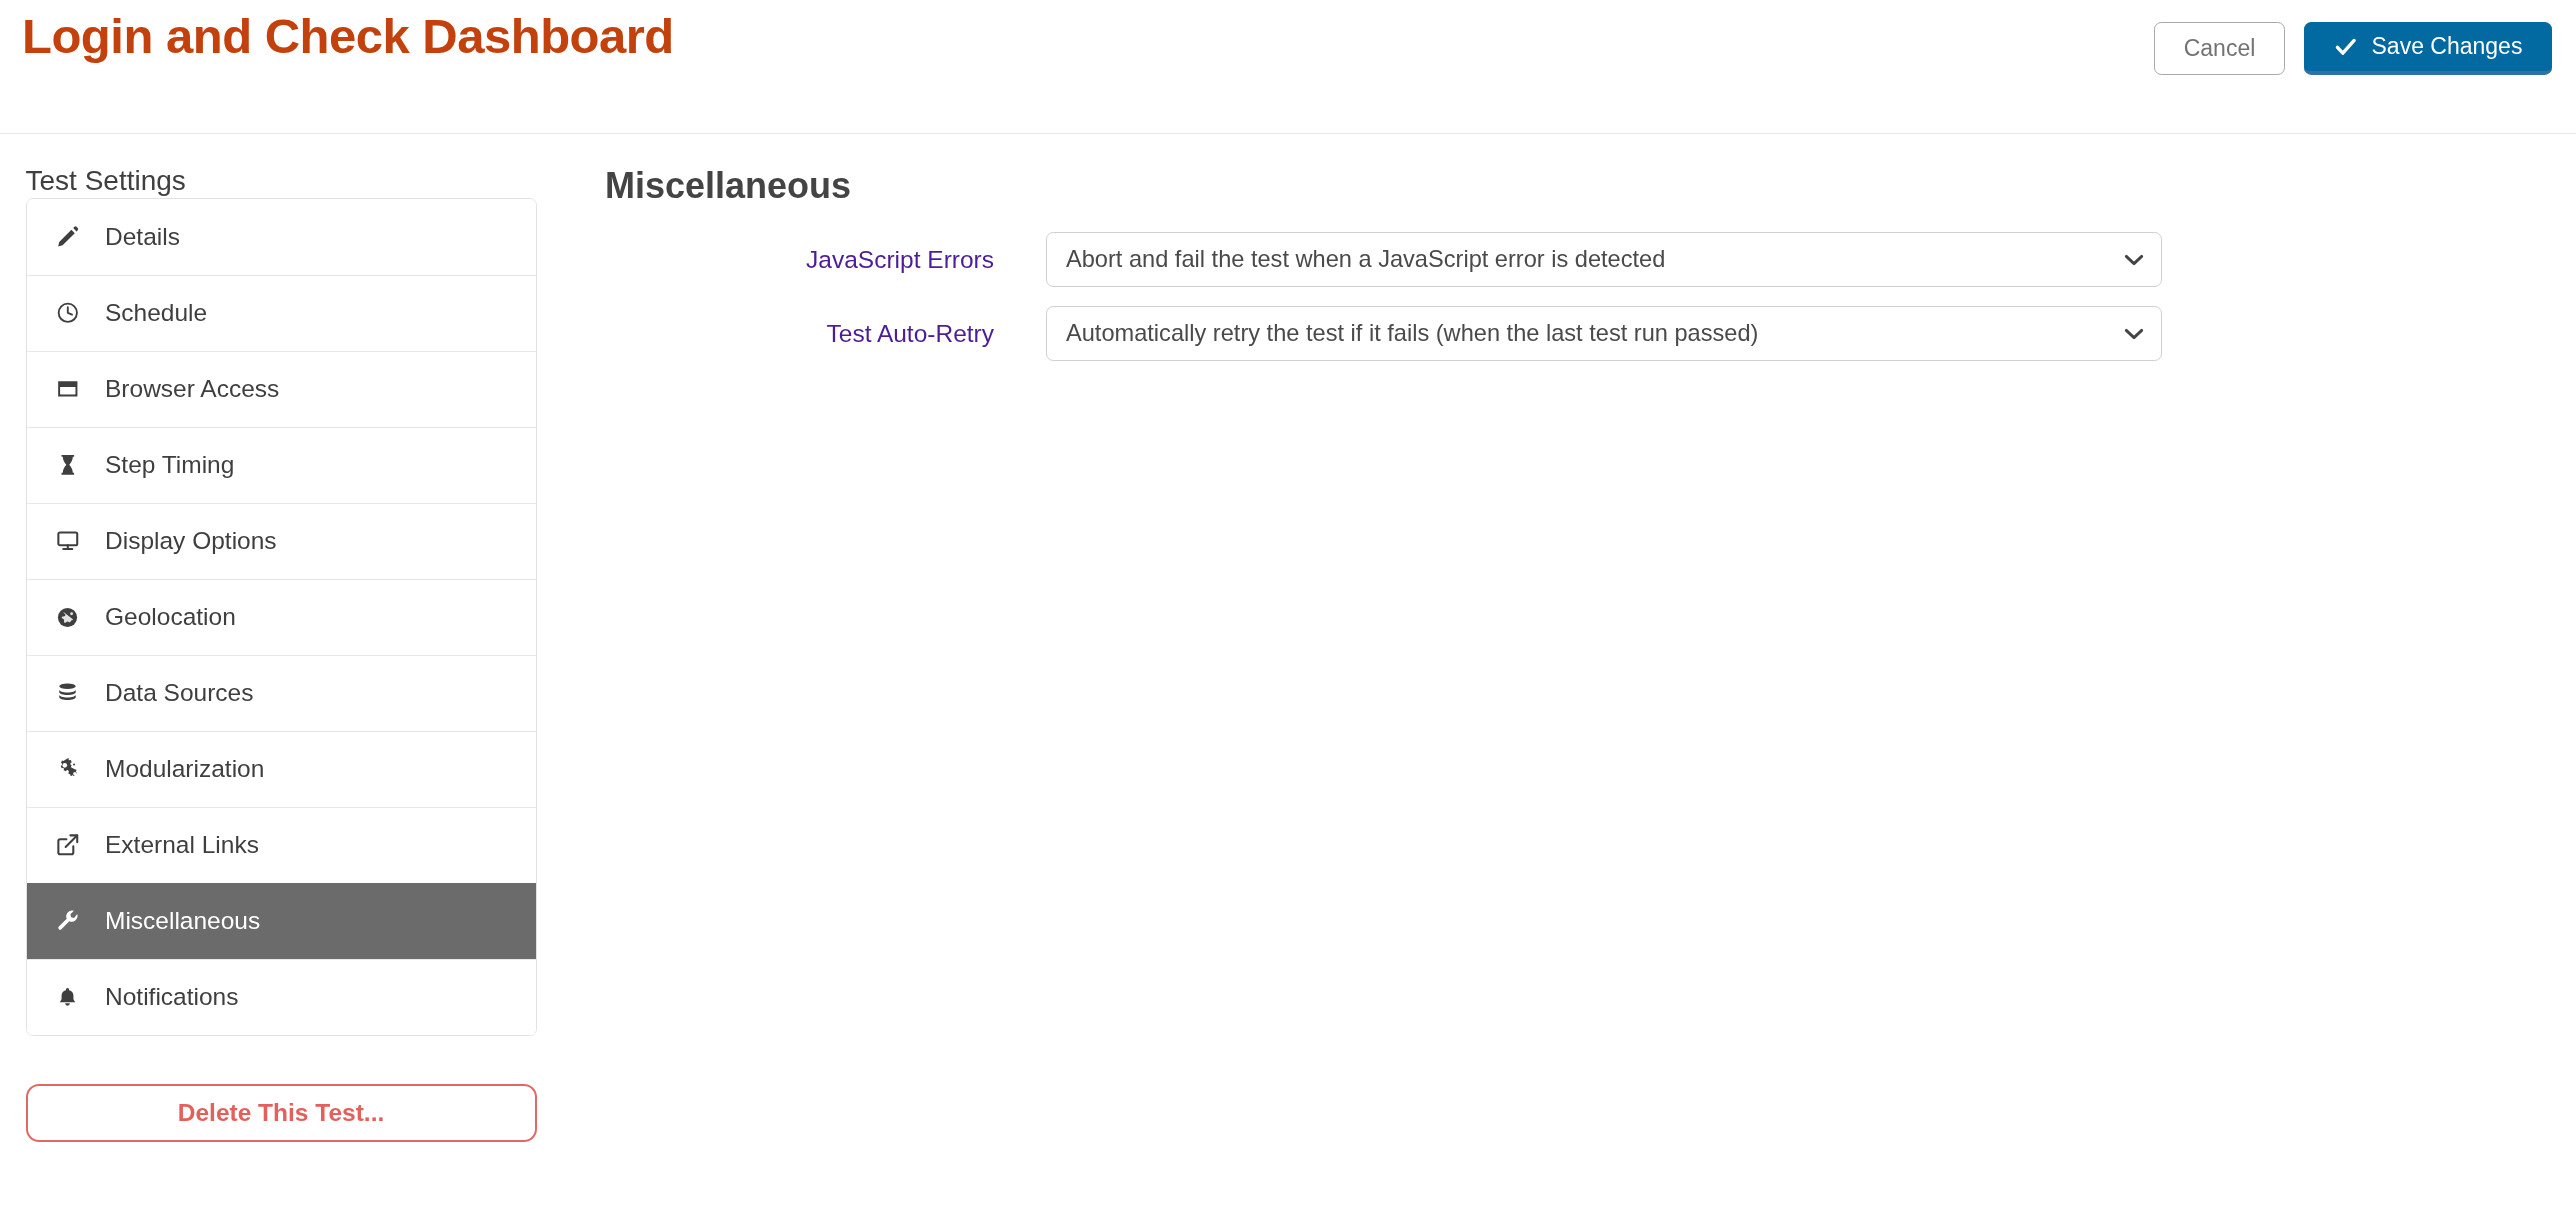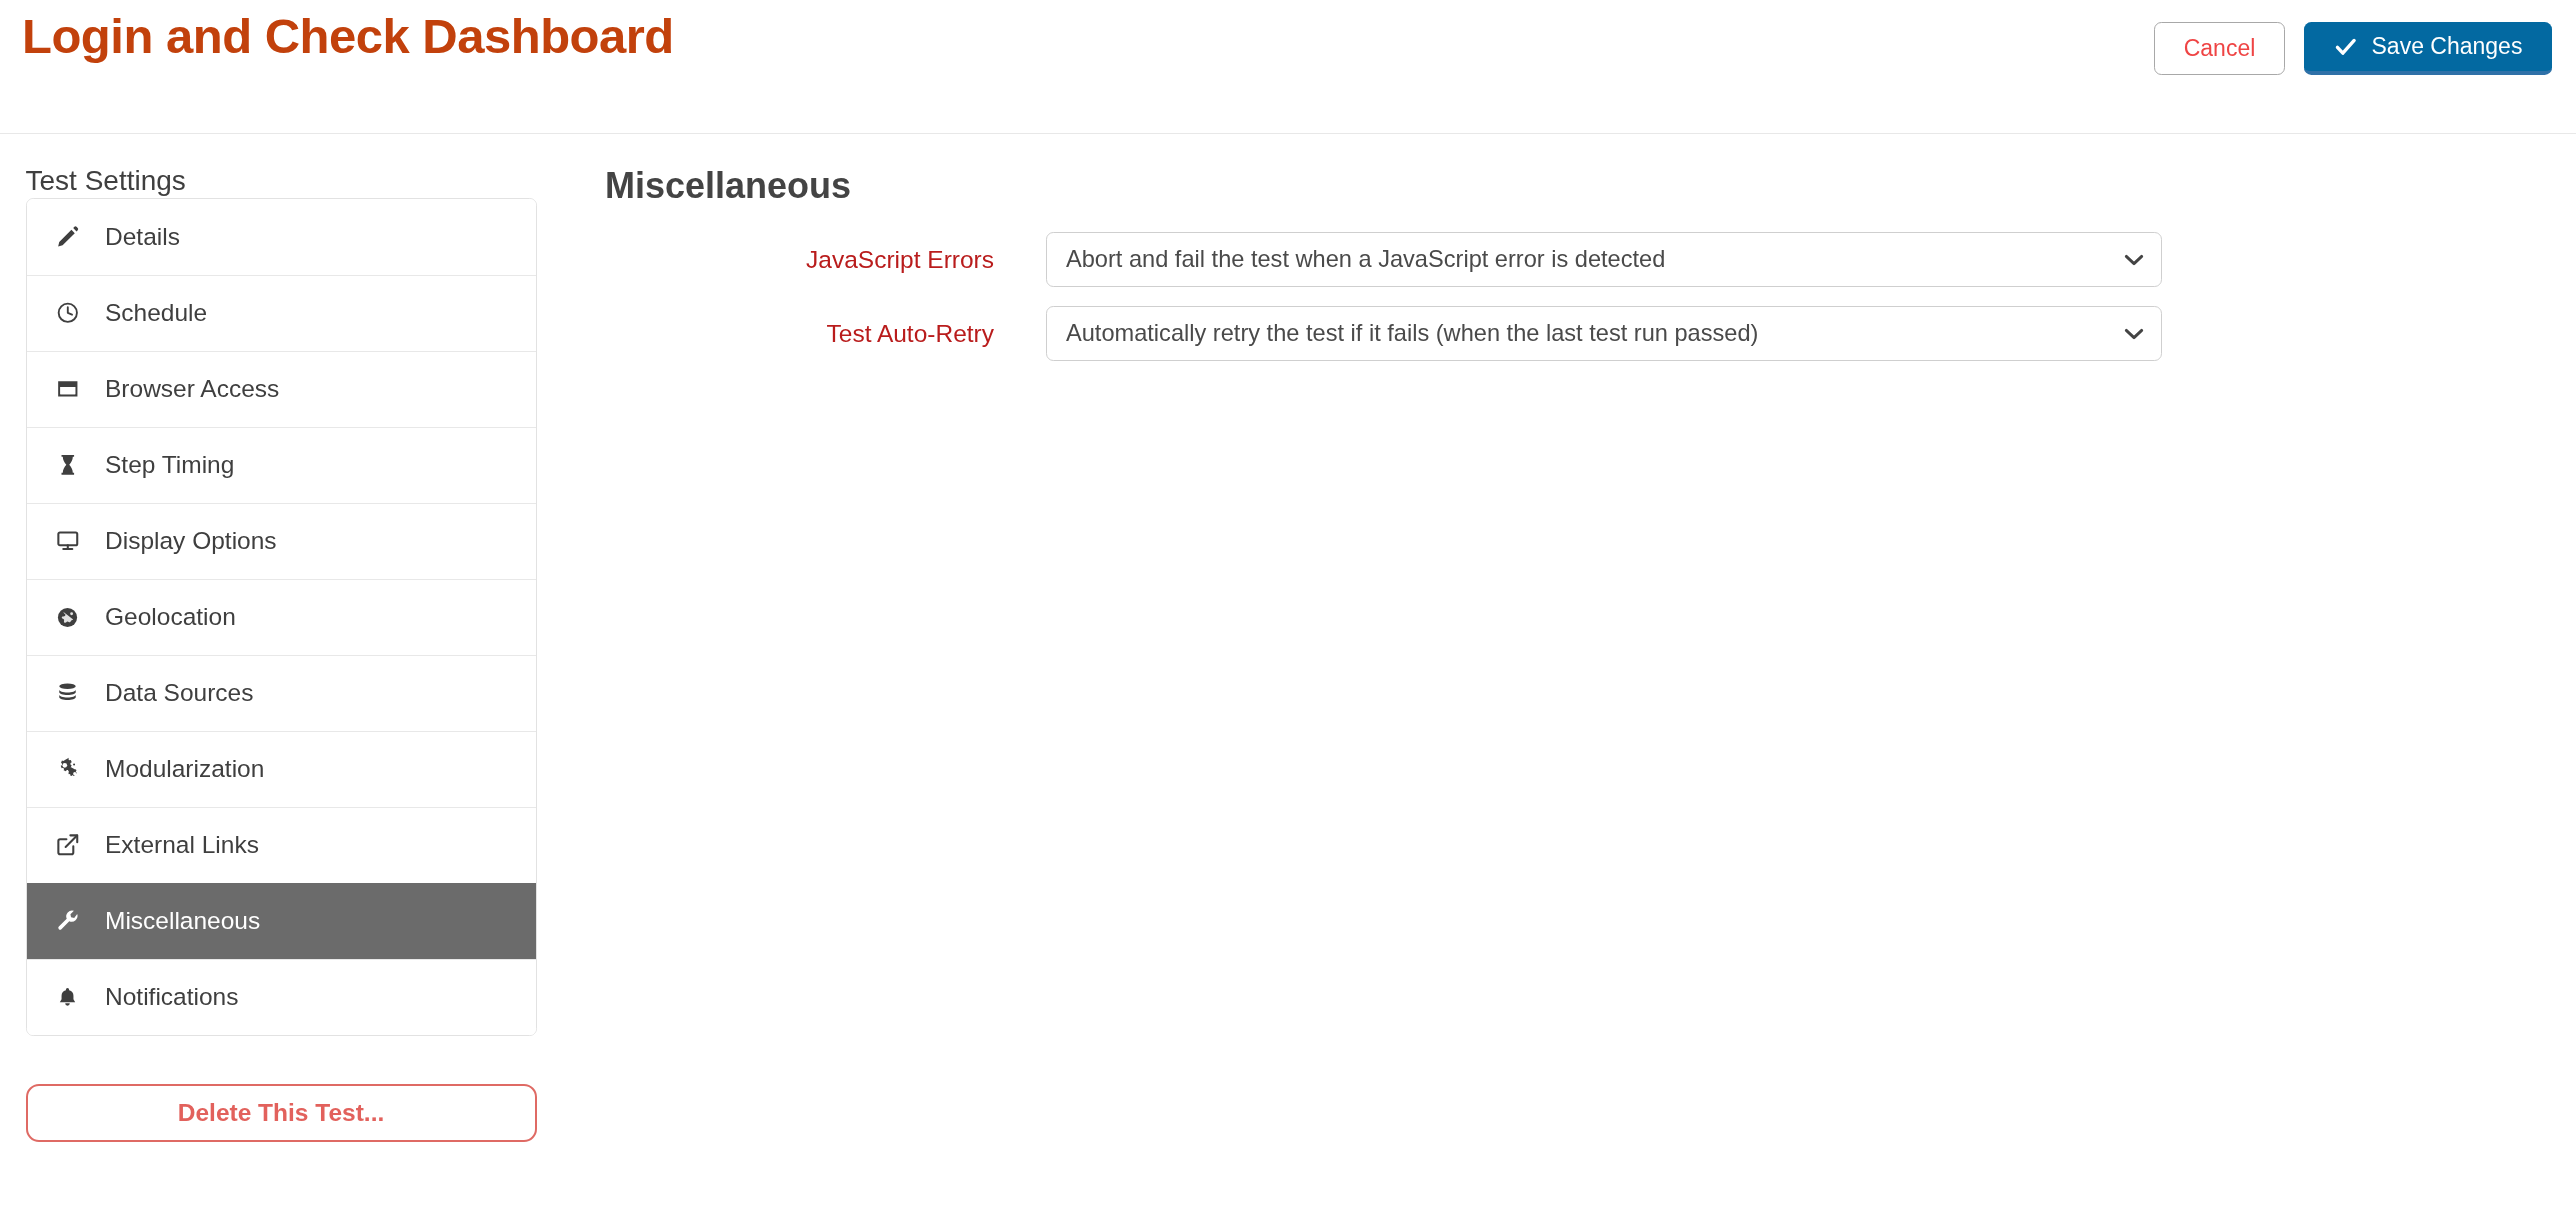--- a/index.html
+++ b/index.html
@@ -43,21 +43,21 @@
     cursor: pointer;
     display: inline-flex;
     align-items: center;
     justify-content: center;
     line-height: 1;
     white-space: nowrap;
   }
   .btn-cancel {
     background: #ffffff;
     border: 1.8px solid #a8a8a8;
-    color: #ef4444;
+    color: #737373;
     padding: 0 29px;
     height: 53px;
   }
   .btn-save {
     background: #0369a1;
     border: none;
     border-bottom: 4.5px solid #2f71a8;
     color: #ffffff;
     padding: 0 30px;
     height: 53px;
@@ -151,21 +151,21 @@
     display: flex;
     align-items: center;
     margin-bottom: 19px;
   }
   .form-label {
     width: 441px;
     flex: 0 0 441px;
     text-align: right;
     padding-right: 52px;
     font-size: 24.5px;
-    color: #b91c1c;
+    color: #4c1d95;
   }
   .select-wrap {
     position: relative;
     width: 1116px;
     flex: 0 0 1116px;
   }
   .form-select {
     width: 100%;
     height: 55px;
     border: 1.8px solid #cfcfcf;

